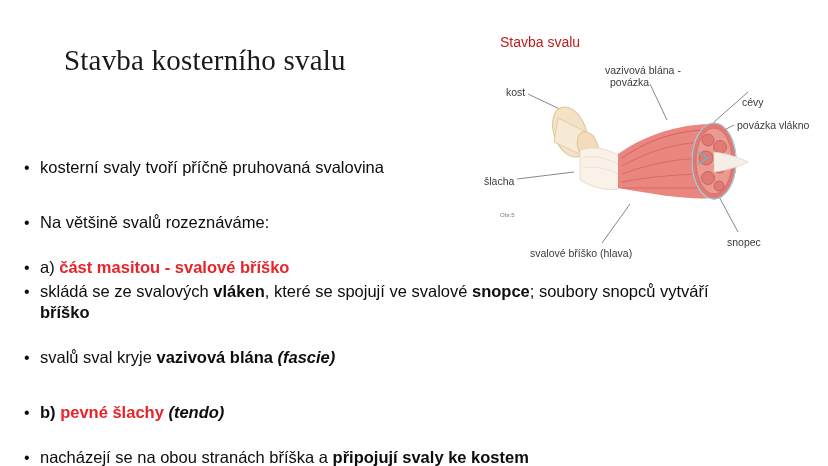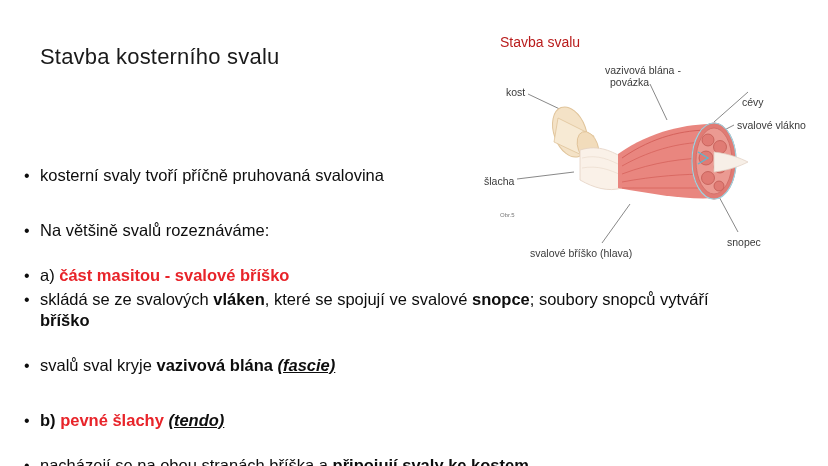--- a/index.html
+++ b/index.html
@@ -15,27 +15,28 @@
     overflow: hidden;
     position: relative;
   }
   .slide {
     position: relative;
     width: 828px;
     height: 466px;
   }
   .title {
     position: absolute;
-    left: 40px;
+    left: 64px;
     top: 44px;
-    font-size: 22px;
+    font-size: 29px;
     font-weight: normal;
     color: #1a1a1a;
     letter-spacing: 0.2px;
     white-space: nowrap;
+    font-family: Liberation Serif, serif;
   }
   .bullets {
     position: absolute;
     left: 22px;
     top: 145px;
     width: 740px;
   }
   .bullet {
     position: relative;
     padding-left: 18px;
@@ -45,27 +46,27 @@
     margin-bottom: 3px;
   }
   .bullet::before {
     content: "•";
     position: absolute;
     left: 2px;
     top: 0;
     font-size: 16px;
     color: #0d0d0d;
   }
-  .bullet.gap-lg { margin-top: 20px; }
+  .bullet.gap-lg { margin-top: 12px; }
   .bullet.gap-md { margin-top: 0; }
   .bullet.gap-sm { margin-top: 24px; }
   .bullet.gap-xl { margin-top: 34px; }
   .red { color: #e8242a; font-weight: bold; }
   .bold { font-weight: bold; }
-  .ital { font-style: italic; font-weight: bold; text-decoration: underline; }
+  .ital { font-style: italic; font-weight: bold; }
 
   
   .figure {
     position: absolute;
     left: 462px;
     top: 12px;
     width: 356px;
     height: 252px;
   }
   .fig-title {
@@ -165,19 +166,19 @@
 
       <g>
         <path d="M252 140 C 268 142, 278 146, 286 150 C 278 154, 268 158, 252 160 Z" fill="#f7efe7" stroke="#e0cfc2" stroke-width="0.7"></path>
       </g>
     </svg>
 
     <div class="fig-label" style="left:44px;  top:74px;">kost</div>
     <div class="fig-label" style="left:143px; top:52px;">vazivová blána -</div>
     <div class="fig-label" style="left:148px; top:64px;">povázka</div>
     <div class="fig-label" style="left:280px; top:84px;">cévy</div>
-    <div class="fig-label" style="left:275px; top:107px;">svalové vlákno</div>
+    <div class="fig-label" style="left:275px; top:107px;">povázka vlákno</div>
     <div class="fig-label" style="left:22px;  top:163px;">šlacha</div>
     <div class="fig-label" style="left:265px; top:224px;">snopec</div>
     <div class="fig-label" style="left:68px;  top:235px;">svalové bříško (hlava)</div>
   </div>
 
 </div>
 
 </body></html>

